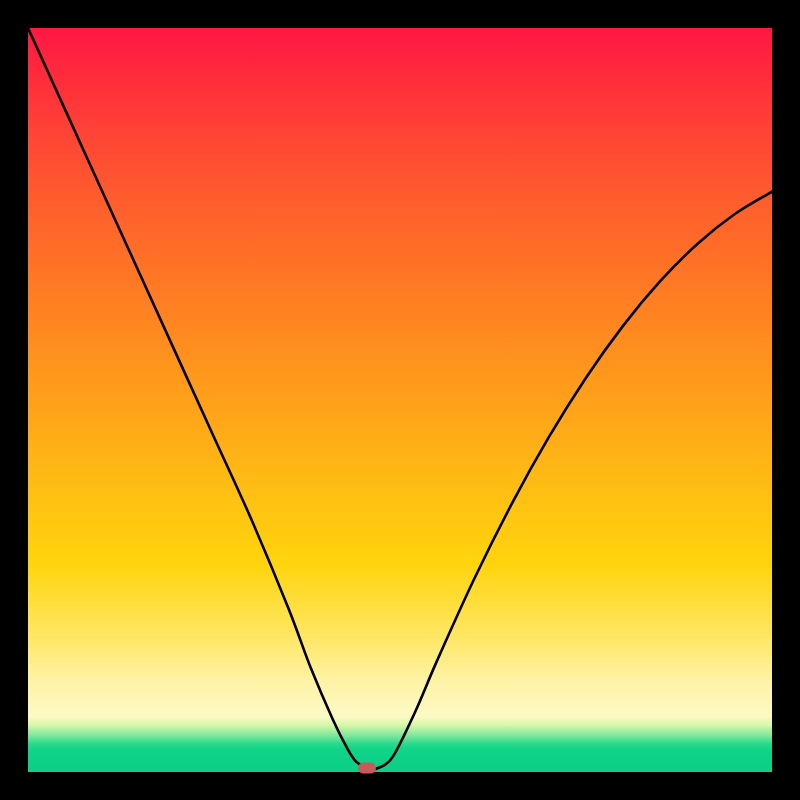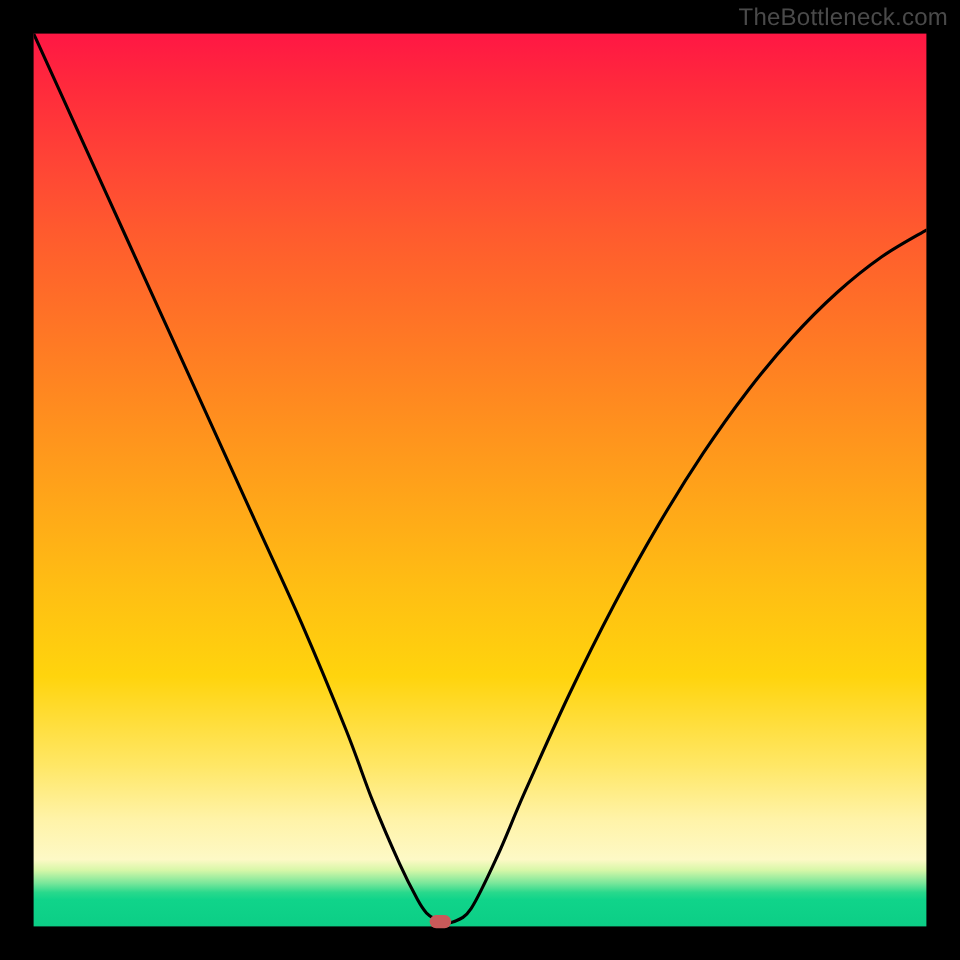--- a/index.html
+++ b/index.html
@@ -74,14 +74,13 @@
 </head>
 <body>
 
 <div class="frame">
   <div class="plot-area">
     <svg class="curve" viewBox="0 0 744 744" preserveAspectRatio="none">
       <path id="curve-path" d="M 0.00 0.00 C 6.20 13.64, 24.80 54.56, 37.20 81.84 C 49.60 109.12, 62.00 136.40, 74.40 163.68 C 86.80 190.96, 99.20 218.24, 111.60 245.52 C 124.00 272.80, 136.40 300.08, 148.80 327.36 C 161.20 354.64, 173.60 381.92, 186.00 409.20 C 198.40 436.48, 210.80 462.52, 223.20 491.04 C 235.60 519.56, 250.48 555.52, 260.40 580.32 C 270.32 605.12, 275.28 621.24, 282.72 639.84 C 290.16 658.44, 298.84 678.28, 305.04 691.92 C 311.24 705.56, 316.20 714.86, 319.92 721.68 C 323.64 728.50, 324.88 730.11, 327.36 732.84 C 329.84 735.57, 332.32 736.81, 334.80 738.05 C 337.28 739.29, 339.76 739.91, 342.24 740.28 C 344.72 740.65, 345.96 742.14, 349.68 740.28 C 353.40 738.42, 358.36 738.42, 364.56 729.12 C 370.76 719.82, 379.44 700.60, 386.88 684.48 C 394.32 668.36, 399.28 654.72, 409.20 632.40 C 419.12 610.08, 434.00 576.60, 446.40 550.56 C 458.80 524.52, 471.20 499.72, 483.60 476.16 C 496.00 452.60, 508.40 430.28, 520.80 409.20 C 533.20 388.12, 545.60 368.28, 558.00 349.68 C 570.40 331.08, 582.80 313.72, 595.20 297.60 C 607.60 281.48, 620.00 266.60, 632.40 252.96 C 644.80 239.32, 657.20 226.92, 669.60 215.76 C 682.00 204.60, 694.40 194.68, 706.80 186.00 C 719.20 177.32, 737.80 167.40, 744.00 163.68" stroke="#000" stroke-width="2.6" fill="none" stroke-linecap="round" stroke-linejoin="round"></path>
     </svg>
     <div id="marker" class="marker" style="left: 338.52px; top: 740.28px; background: rgb(201, 90, 90);"></div>
   </div>
-  <div class="watermark">TheBottleneck.com</div>
 </div>
 
 </body></html>

